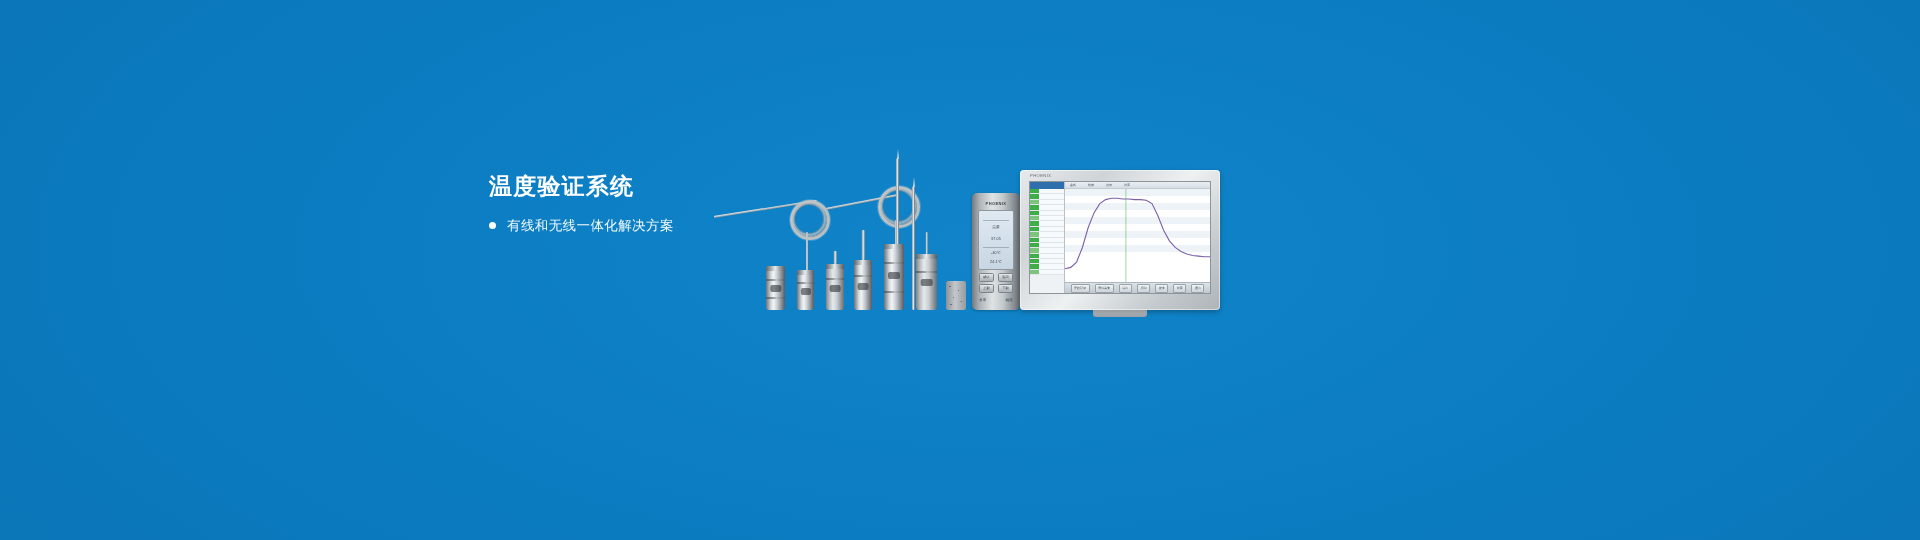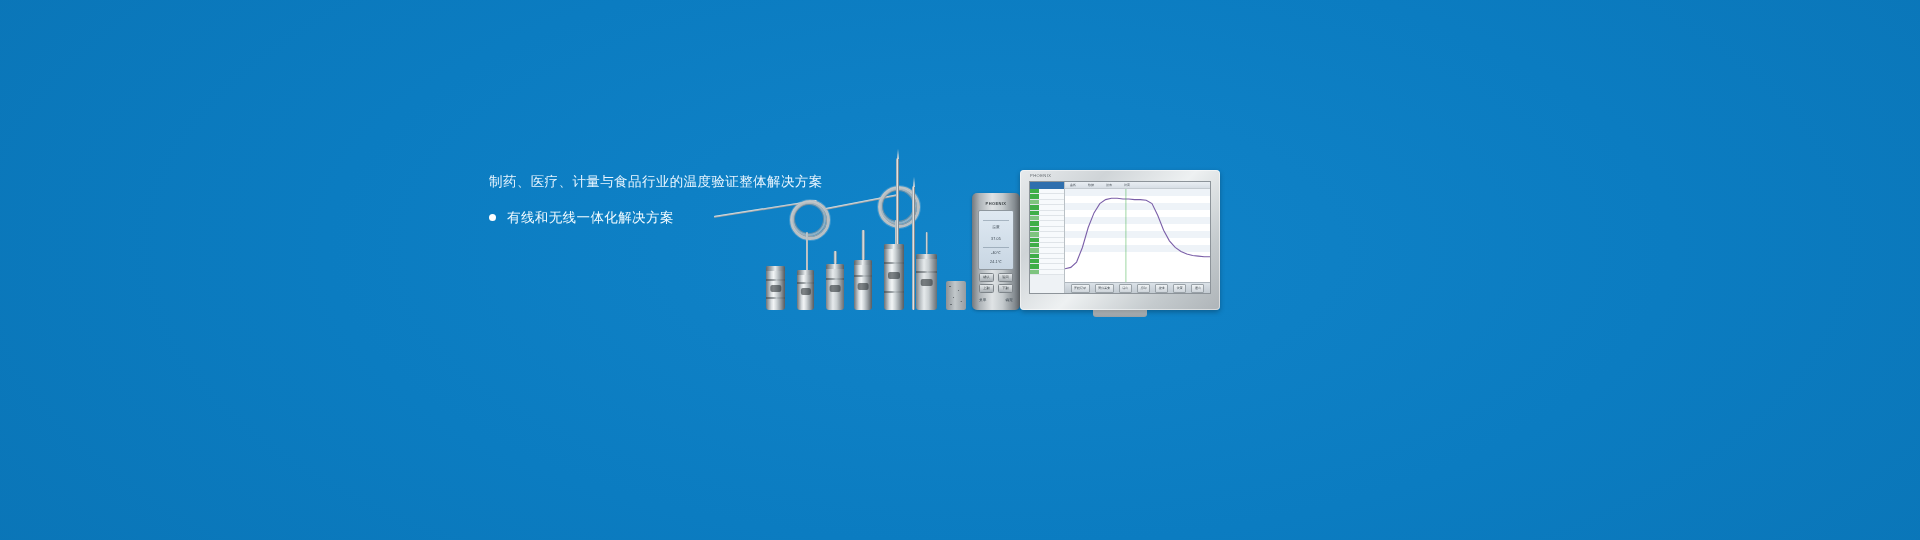--- a/index.html
+++ b/index.html
@@ -196,21 +196,21 @@
     width:54px;height:7px;border-radius:0 0 3px 3px;
     background:linear-gradient(180deg,#c2c8cc,#9aa1a6);
   }
 </style>
 </head>
 <body>
 
 <div class="banner">
 
   <div class="copy">
-    <p class="subtitle">制药、医疗、计量与食品行业的温度验证整体解决方案</p>
+    <h1 class="title">温度验证系统</h1>
     <ul class="bullets">
       <li>
         <span class="dot"></span>
         <span class="txt">有线和无线一体化解决方案</span>
       </li>
     </ul>
   </div>
 
   <div class="photo">
 

